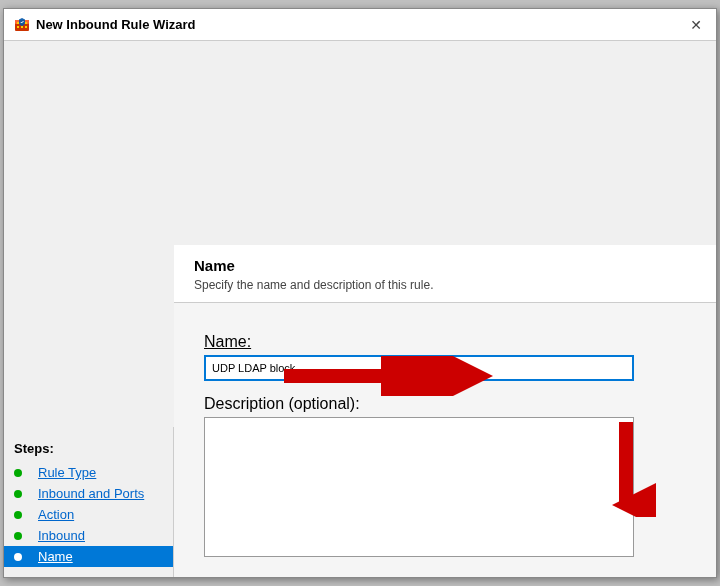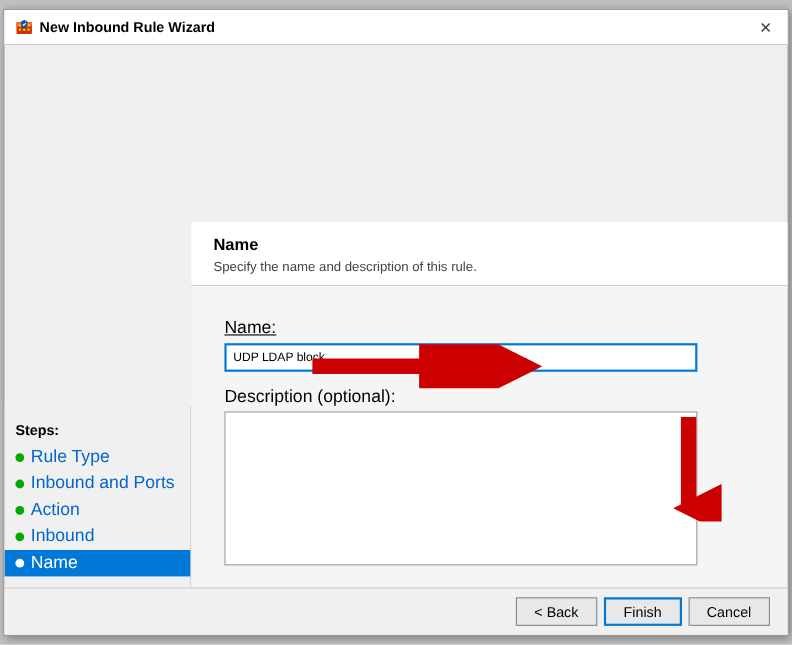--- a/index.html
+++ b/index.html
@@ -82,24 +82,25 @@
     .sidebar-label {
       font-weight: bold;
       padding: 4px 10px 6px 10px;
       font-size: 13px;
     }
 
     .sidebar-item {
       display: flex;
       align-items: center;
       padding: 3px 10px;
-      gap: 6px;
+      gap: 16px;
       cursor: pointer;
-      font-size: 16px;
+      font-size: 13px;
       color: #0066cc;
+      text-decoration: underline;
     }
 
     .sidebar-item.active {
       background: #0078d7;
       color: #fff;
     }
 
     .sidebar-item.active .dot {
       background: #fff;
     }
@@ -310,18 +311,13 @@
         </div>
 
         <div class="field-group">
           <label class="field-label">Description (optional):</label>
           <textarea class="desc-textarea" style=""></textarea>
         </div>
       </div>
     </div>
   </div>
 
-  <div class="footer">
-    <button class="btn">&lt; Back</button>
-    <button class="btn btn-primary">Finish</button>
-    <button class="btn">Cancel</button>
-  </div>
 </div>
 
 </body></html>

